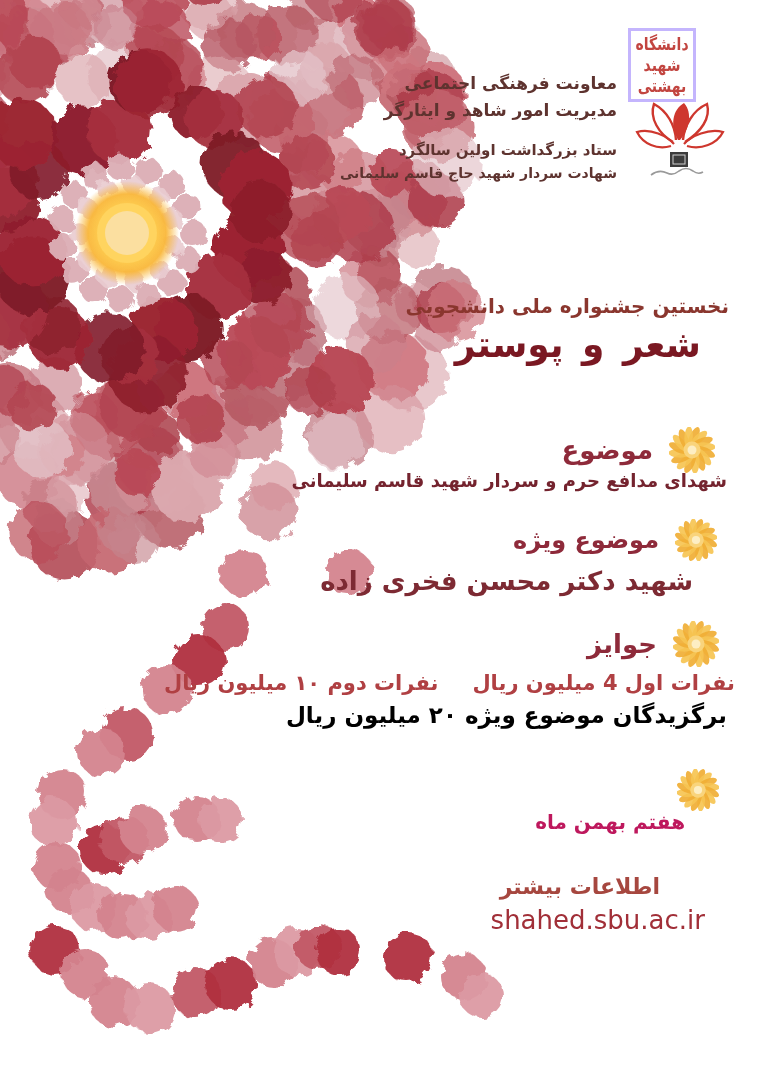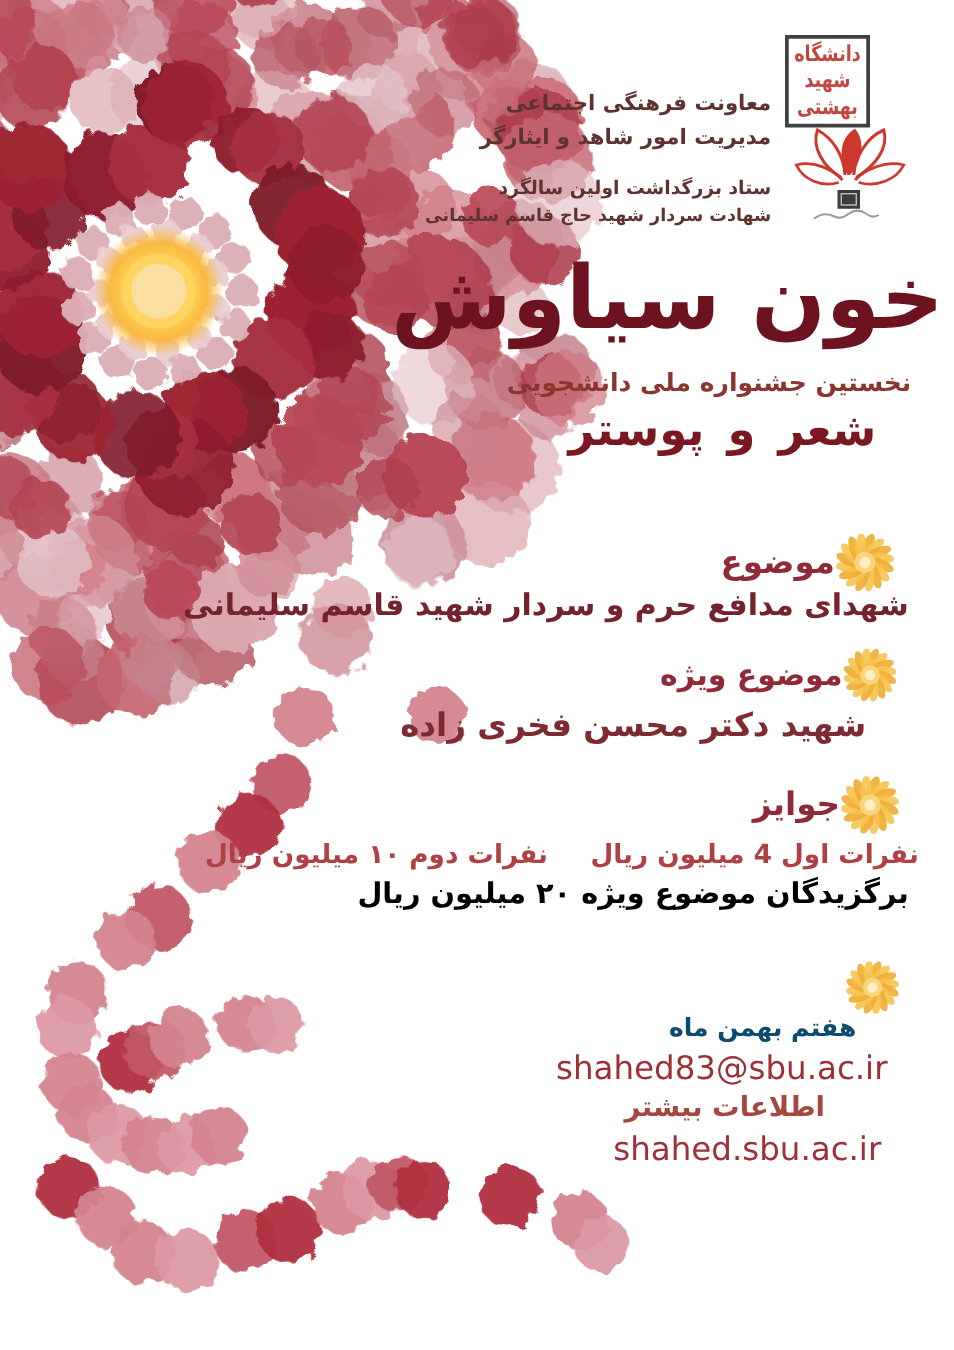--- a/index.html
+++ b/index.html
@@ -13,49 +13,49 @@
   .rtl{direction:rtl;text-align:right;}
 
   
   .org-block{top:70px;right:146px;color:#5e332f;font-weight:bold;}
   .org-block .l1{font-size:17px;line-height:27px;}
   .org-block .l2{font-size:17px;line-height:27px;}
   .org-block .gap{height:14px;}
   .org-block .l3{font-size:15px;line-height:24px;}
   .org-block .l4{font-size:14px;line-height:23px;}
 
-  .seal{top:28px;right:67px;width:62px;height:68px;border:3px solid #404040;
+  .seal{top:28px;right:67px;width:62px;height:68px;border:3px solid #c4b5fd;
         display:flex;align-items:center;justify-content:center;}
   .seal-inner{font-size:14px;font-weight:bold;color:#c24540;line-height:17px;
         text-align:center;direction:rtl;transform:scaleY(1.25);}
   .tulip-wrap{top:100px;right:22px;width:120px;height:92px;}
 
   
   .main-title{top:188px;right:8px;font-size:70px;font-weight:bold;color:#6d1320;line-height:100px;}
   .subtitle{top:294px;right:34px;font-size:20px;font-weight:bold;color:#8a362e;}
   .media-line{top:324px;right:62px;font-size:36px;font-weight:bold;color:#7a1822;word-spacing:6px;}
 
   
-  .sec-row{display:flex;flex-direction:row;direction:rtl;align-items:center;gap:1px;}
+  .sec-row{display:flex;flex-direction:row;direction:rtl;align-items:center;gap:16px;}
   .sec-heading{font-weight:bold;color:#8e2a3a;}
   .row-topic{top:427px;right:48px;}
   .row-topic .sec-heading{font-size:26px;}
   .row-special{top:519px;right:46px;}
   .row-special .sec-heading{font-size:24px;}
   .row-prizes{top:621px;right:44px;}
   .row-prizes .sec-heading{font-size:26px;}
   .row-deadline{top:769px;right:44px;}
   .row-deadline .sec-heading{font-size:24px;}
 
-  .topic-body{top:470px;right:36px;font-size:24px;font-weight:bold;color:#74232e;margin-left:32px;}
+  .topic-body{top:470px;right:36px;font-size:18px;font-weight:bold;color:#74232e;margin-left:32px;}
   .special-body{top:566px;right:70px;font-size:26px;font-weight:bold;color:#7d2a33;}
   .prize-line1{top:671px;right:28px;display:flex;direction:rtl;gap:34px;
                font-size:21px;font-weight:bold;color:#b04043;}
   .prize-line2{top:702px;right:36px;font-size:23px;font-weight:bold;color:#000000;}
-  .deadline-date{top:810px;right:78px;font-size:20px;font-weight:bold;color:#0c4a6e;}
+  .deadline-date{top:810px;right:78px;font-size:20px;font-weight:bold;color:#be185d;}
   .email-line{top:840px;right:53px;font-size:26px;color:#9d2f38;direction:ltr;}
   .more-info{top:874px;right:103px;font-size:22px;font-weight:bold;color:#a6473f;}
   .site-line{top:905px;right:58px;font-size:26px;color:#a12f38;direction:ltr;}
 
   .flower-icon{width:46px;height:46px;flex:0 0 auto;}
   .row-special .flower-icon,.row-deadline .flower-icon{width:42px;height:42px;}
 </style>
 </head>
 <body>
 
@@ -385,21 +385,20 @@
   </div>
 
   <div class="layer rtl org-block">
     <div class="l1">معاونت فرهنگی اجتماعی</div>
     <div class="l2">مدیریت امور شاهد و ایثارگر</div>
     <div class="gap"></div>
     <div class="l3">ستاد بزرگداشت اولین سالگرد</div>
     <div class="l4">شهادت سردار شهید حاج قاسم سلیمانی</div>
   </div>
 
-  <div class="layer rtl main-title">خون سیاوش</div>
   <div class="layer rtl media-line">شعر و پوستر</div>
   <div class="layer rtl subtitle">نخستین جشنواره ملی دانشجویی</div>
 
   <div class="layer sec-row row-topic">
     <svg class="flower-icon" viewBox="0 0 46 46">
         <use href="#gold-flower"></use>
       </svg>
     <span class="sec-heading">موضوع</span>
   </div>
   <div class="layer rtl topic-body">شهدای مدافع حرم و سردار شهید قاسم سلیمانی</div>
@@ -423,17 +422,16 @@
     <span>نفرات دوم ۱۰ میلیون ریال</span>
   </div>
   <div class="layer rtl prize-line2">برگزیدگان موضوع ویژه ۲۰ میلیون ریال</div>
 
   <div class="layer sec-row row-deadline">
     <svg class="flower-icon" viewBox="0 0 46 46">
         <use href="#gold-flower"></use>
       </svg>
   </div>
   <div class="layer rtl deadline-date">هفتم بهمن ماه</div>
-  <div class="layer email-line">shahed83@sbu.ac.ir</div>
   <div class="layer rtl more-info">اطلاعات بیشتر</div>
   <div class="layer site-line">shahed.sbu.ac.ir</div>
 
 </div>
 
 </body></html>

